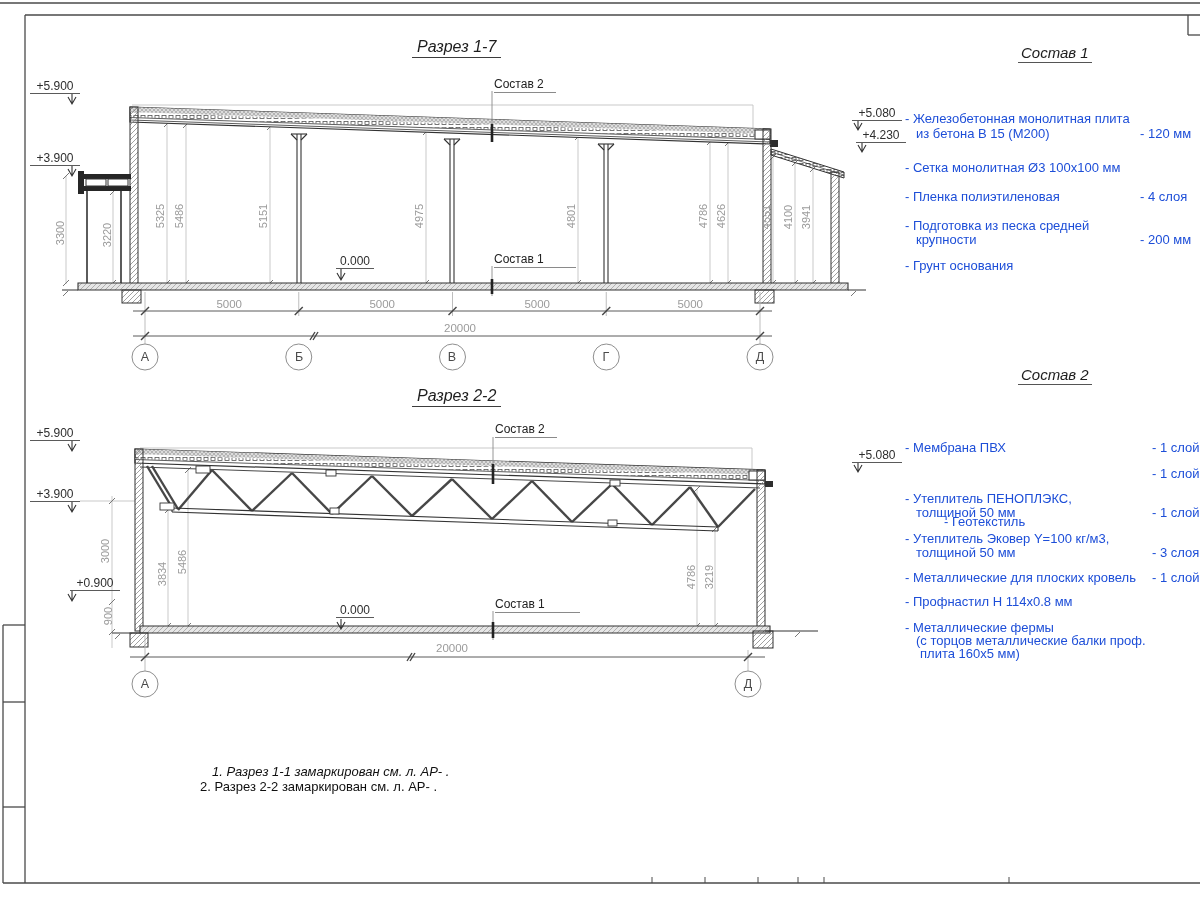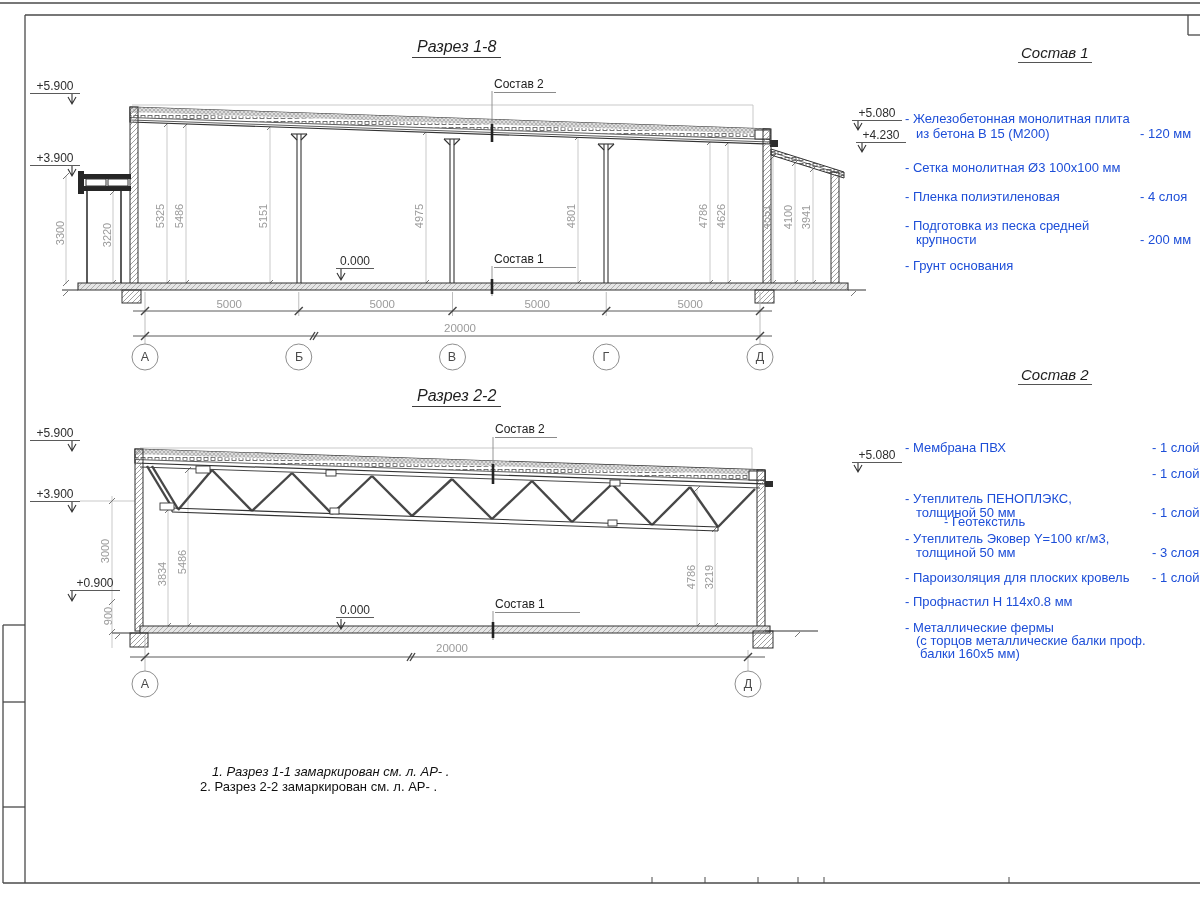--- a/index.html
+++ b/index.html
@@ -303,21 +303,21 @@
       <line x1="407" y1="661" x2="412" y2="653"></line>
           <line x1="410" y1="661" x2="415" y2="653"></line>
     </g>
     <g stroke="#8f8f8f" stroke-width="1" fill="#fff">
       <circle cx="145" cy="684" r="13"></circle>
           <circle cx="748" cy="684" r="13"></circle>
     </g>
   </g>
 </svg>
 
-  <span class="lbl sec-title" style="left:412px;top:38px;">Разрез 1-8</span>
+  <span class="lbl sec-title" style="left:412px;top:38px;">Разрез 1-7</span>
   <span class="lbl ldr" style="left:494px;top:77px;width:62px;">Состав 2</span>
   <span class="lbl ldr" style="left:494px;top:252px;width:82px;">Состав 1</span>
   <span class="lbl elev" style="left:30px;top:79px;">+5.900</span>
   <span class="lbl elev" style="left:30px;top:151px;">+3.900</span>
   <span class="lbl elev" style="left:852px;top:106px;">+5.080</span>
   <span class="lbl elev" style="left:856px;top:128px;">+4.230</span>
   <span class="lbl zero" style="left:336px;top:254px;width:38px;">0.000</span>
 
   <span class="lbl vdim" style="left:60px;top:233px;">3300</span>
   <span class="lbl vdim" style="left:107px;top:235px;">3220</span>
@@ -380,23 +380,23 @@
   <span class="lbl li" style="left:905px;top:440px;">- Мембрана ПВХ</span>
   <span class="lbl li" style="left:1152px;top:440px;">- 1 слой</span>
   <span class="lbl li" style="left:944px;top:466px;margin-top:48px;">- Геотекстиль</span>
   <span class="lbl li" style="left:1152px;top:466px;">- 1 слой</span>
   <span class="lbl li" style="left:905px;top:491px;">- Утеплитель ПЕНОПЛЭКС,</span>
   <span class="lbl li" style="left:916px;top:505px;">толщиной 50 мм</span>
   <span class="lbl li" style="left:1152px;top:505px;">- 1 слой</span>
   <span class="lbl li" style="left:905px;top:531px;">- Утеплитель Эковер Y=100 кг/м3,</span>
   <span class="lbl li" style="left:916px;top:545px;">толщиной 50 мм</span>
   <span class="lbl li" style="left:1152px;top:545px;">- 3 слоя</span>
-  <span class="lbl li" style="left:905px;top:570px;">- Пароизоляция для плоских кровель</span>
+  <span class="lbl li" style="left:905px;top:570px;">- Металлические для плоских кровель</span>
   <span class="lbl li" style="left:1152px;top:570px;">- 1 слой</span>
   <span class="lbl li" style="left:905px;top:594px;">- Профнастил Н 114х0.8 мм</span>
   <span class="lbl li" style="left:905px;top:620px;">- Металлические фермы</span>
   <span class="lbl li" style="left:916px;top:633px;">(с торцов металлические балки проф.</span>
-  <span class="lbl li" style="left:920px;top:646px;">балки 160х5 мм)</span>
+  <span class="lbl li" style="left:920px;top:646px;">плита 160х5 мм)</span>
 
   <span class="lbl note" style="left:212px;top:764px;font-style:italic;">1. Разрез 1-1 замаркирован см. л. АР- .</span>
   <span class="lbl note" style="left:200px;top:779px;">2. Разрез 2-2 замаркирован см. л. АР- .</span>
 
 </div>
 
 </body></html>

